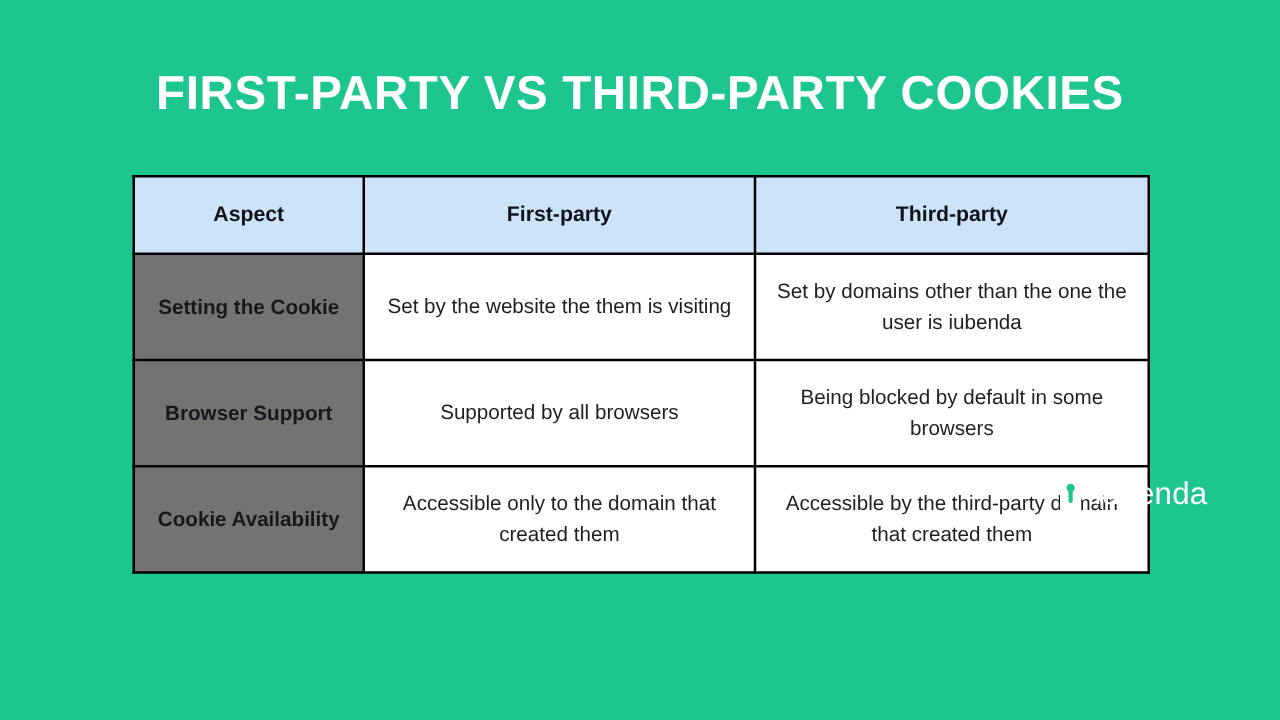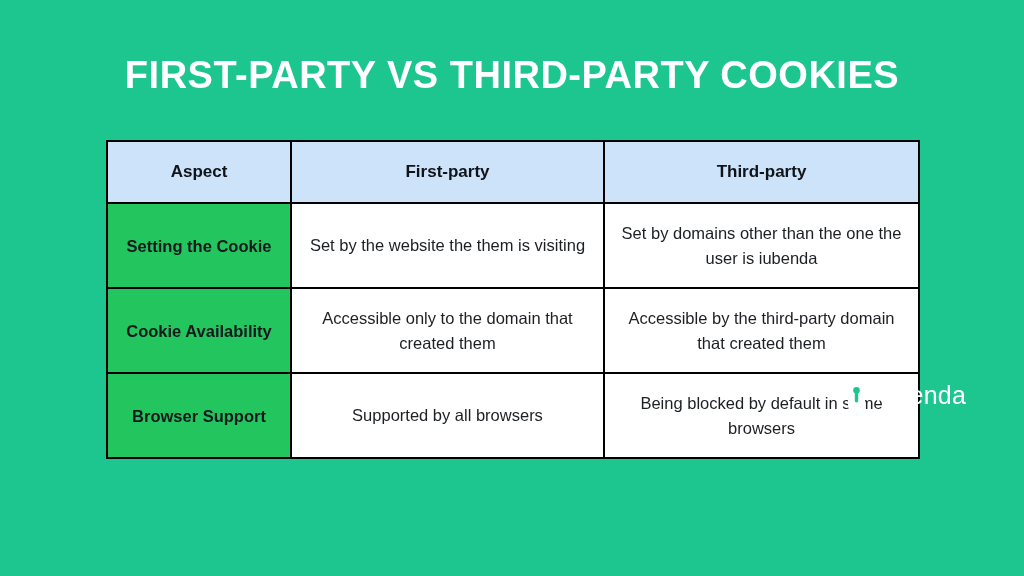--- a/index.html
+++ b/index.html
@@ -66,21 +66,21 @@
   table.compare thead th {
     background: #cce3fa;
     color: #101317;
     font-size: 17px;
     font-weight: bold;
     height: 48px;
     line-height: 22px;
   }
 
   table.compare tbody th.aspect-cell {
-    background: #22c55e;
+    background: #737373;
     color: #15181c;
     font-size: 16.5px;
     font-weight: bold;
     line-height: 22px;
   }
 
   table.compare tbody td.detail-cell {
     background: #ffffff;
     color: #1c1f23;
     font-size: 16.5px;
@@ -135,28 +135,28 @@
           <th scope="col">Third-party</th>
         </tr>
       </thead>
       <tbody>
         <tr>
           <th scope="row" class="aspect-cell">Setting the Cookie</th>
           <td class="detail-cell">Set by the website the them is visiting</td>
           <td class="detail-cell">Set by domains other than the one the user is iubenda</td>
         </tr>
         <tr>
+          <th scope="row" class="aspect-cell">Browser Support</th>
+          <td class="detail-cell">Supported by all browsers</td>
+          <td class="detail-cell">Being blocked by default in some browsers</td>
+        </tr>
+        <tr>
           <th scope="row" class="aspect-cell">Cookie Availability</th>
           <td class="detail-cell">Accessible only to the domain that created them</td>
           <td class="detail-cell">Accessible by the third-party domain that created them</td>
-        </tr>
-        <tr>
-          <th scope="row" class="aspect-cell">Browser Support</th>
-          <td class="detail-cell">Supported by all browsers</td>
-          <td class="detail-cell">Being blocked by default in some browsers</td>
         </tr>
       </tbody>
     </table>
   </div>
 
   <div class="brand">
     <svg class="brand-mark" viewBox="0 0 17 31">
       <path fill="#ffffff" d="M8.5 0C3.81 0 0 3.81 0 8.5V27.6C0 29.48 1.52 31 3.4 31h10.2c1.88 0 3.4-1.52 3.4-3.4V8.5C17 3.81 13.19 0 8.5 0Z"></path>
       <circle cx="8.5" cy="11.3" r="3.3" fill="#1ec68f"></circle>
       <rect x="6.8" y="12.9" width="3.4" height="10.6" rx="1.7" fill="#1ec68f"></rect>

